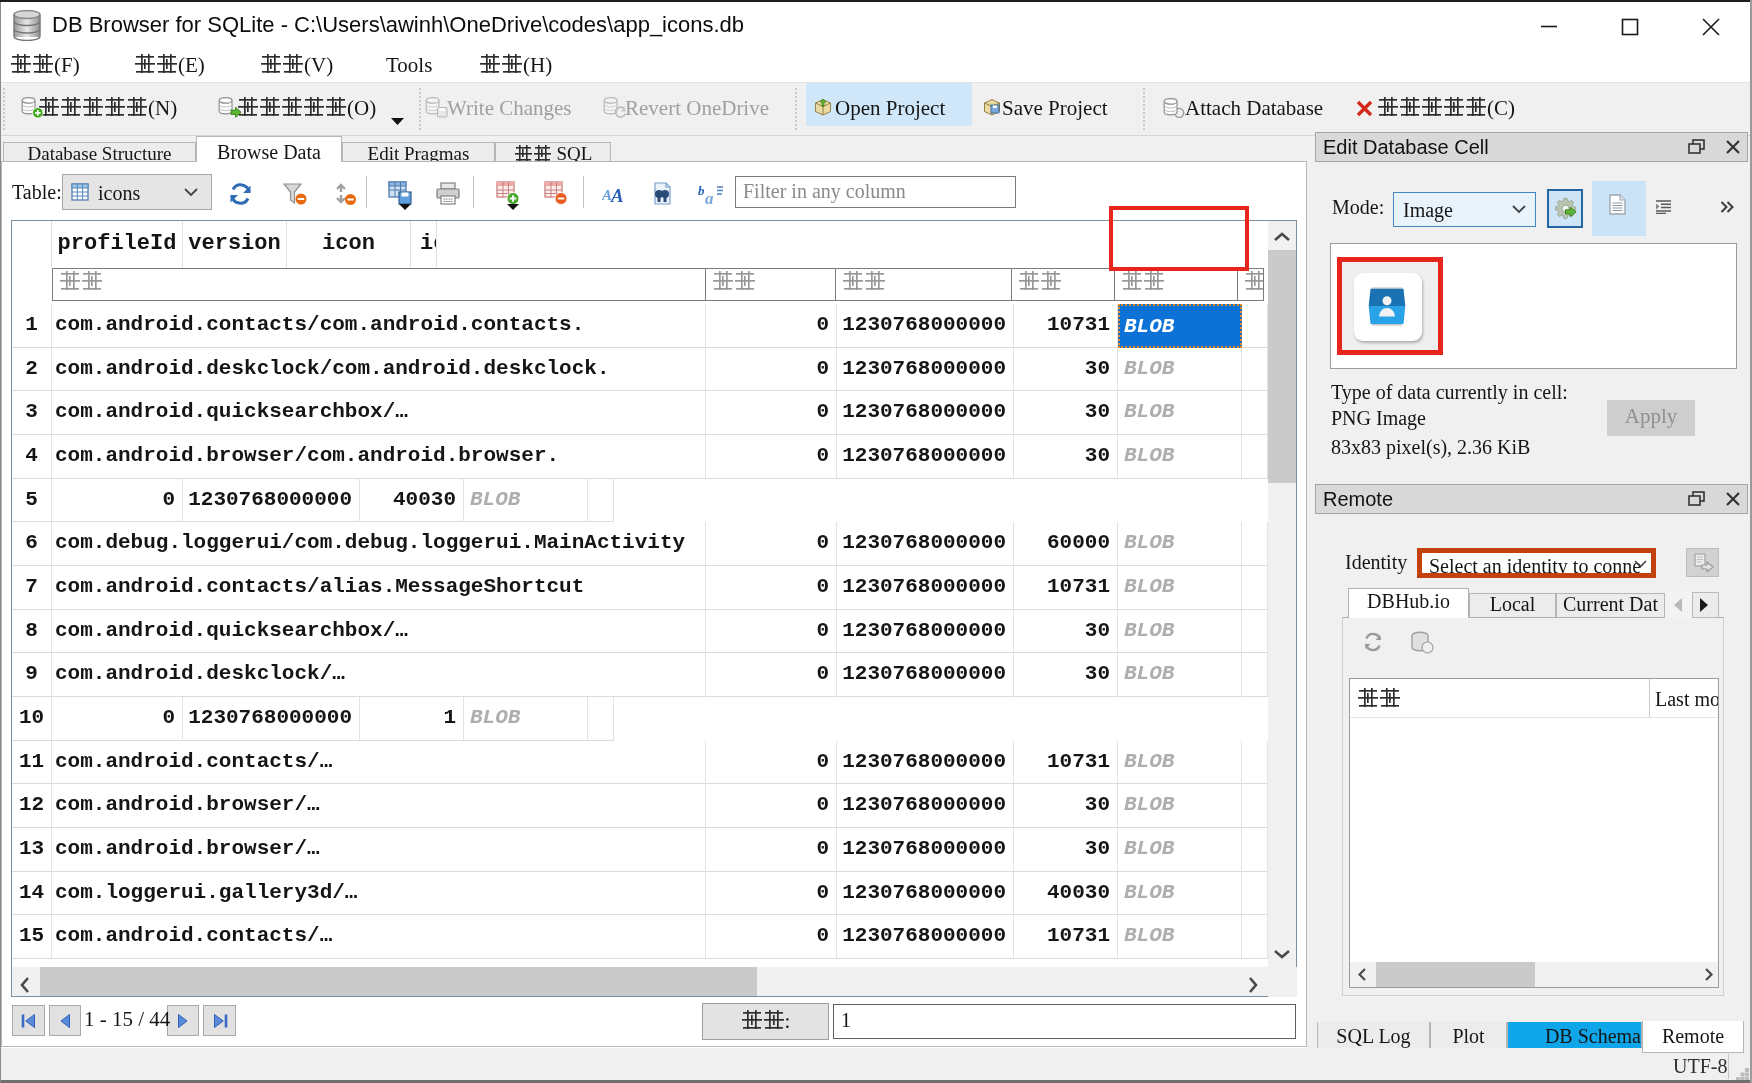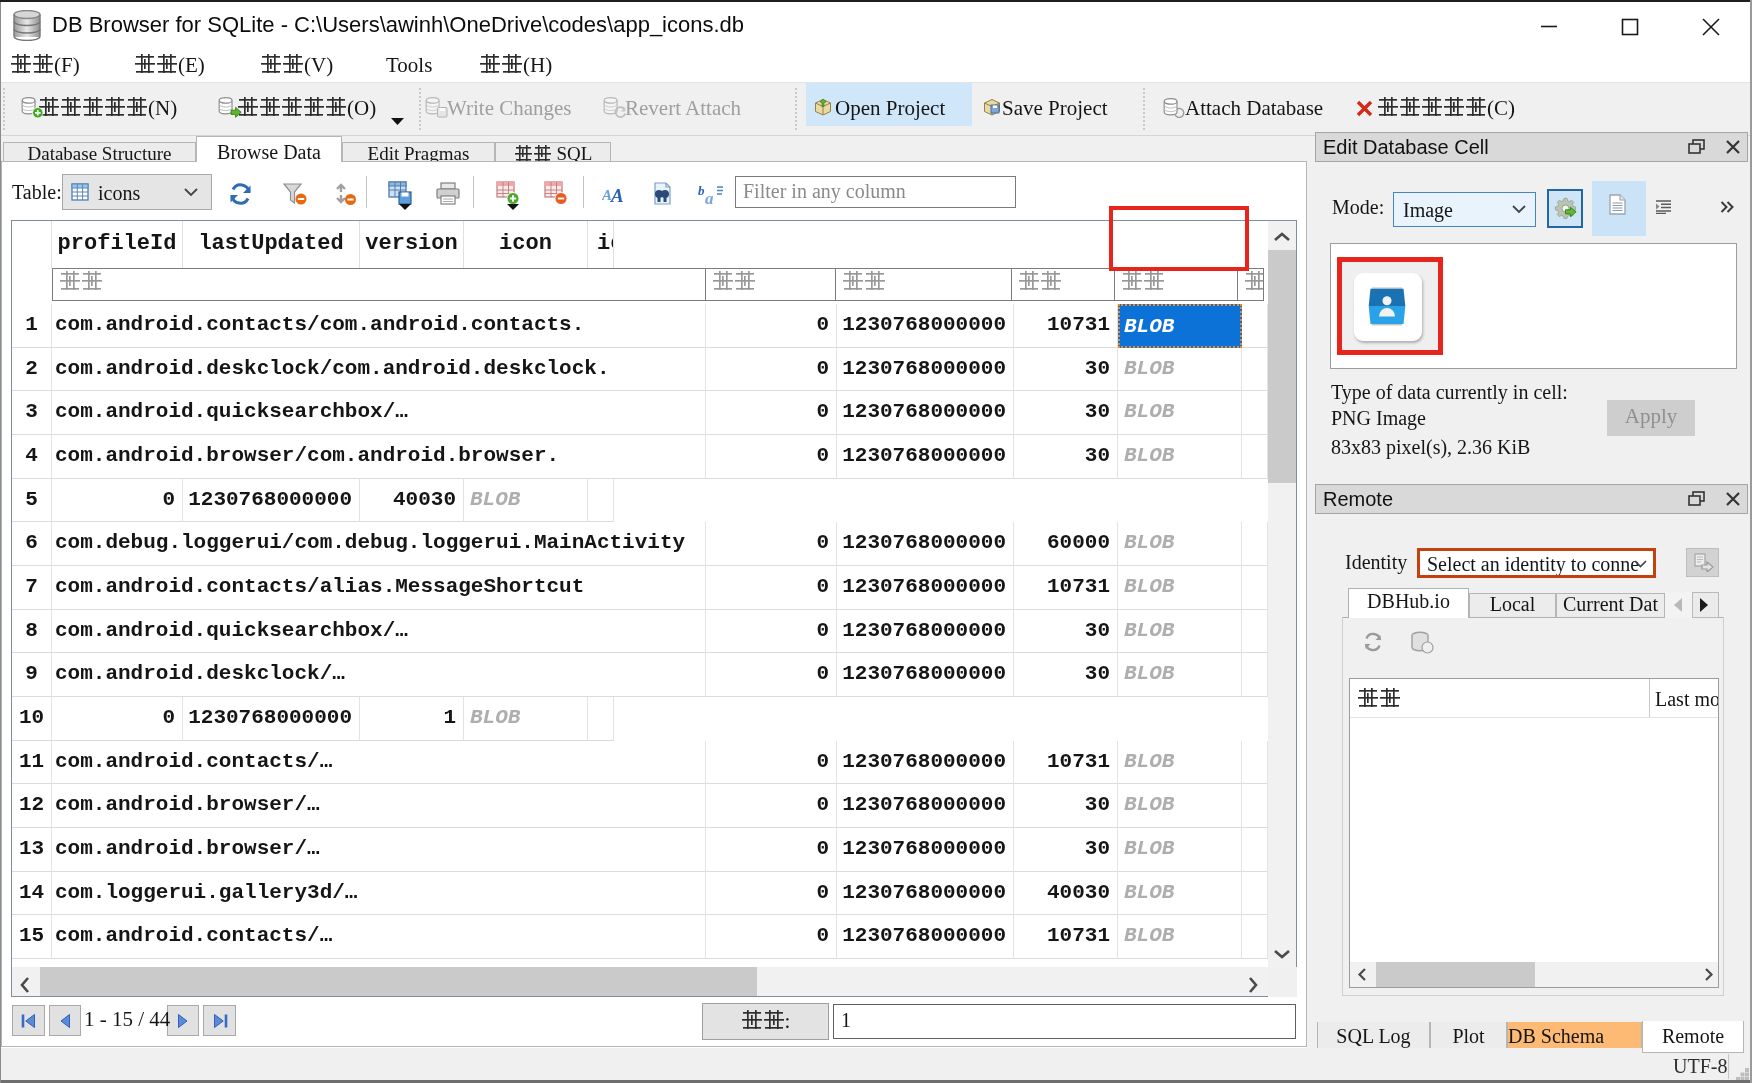--- a/index.html
+++ b/index.html
@@ -80,21 +80,21 @@
 <div class="abs menuitem" style="left:10px"><span class="cj"></span><span class="cj"></span>(F)</div>
 <div class="abs menuitem" style="left:134px"><span class="cj"></span><span class="cj"></span>(E)</div>
 <div class="abs menuitem" style="left:260px"><span class="cj"></span><span class="cj"></span>(V)</div>
 <div class="abs menuitem" style="left:386px">Tools</div>
 <div class="abs menuitem" style="left:479px"><span class="cj"></span><span class="cj"></span>(H)</div>
 
 <div class="abs" id="toolbar"></div>
 <div class="abs tbtxt" style="left:38px"><span class="cj"></span><span class="cj"></span><span class="cj"></span><span class="cj"></span><span class="cj"></span>(N)</div>
 <div class="abs tbtxt" style="left:237px"><span class="cj"></span><span class="cj"></span><span class="cj"></span><span class="cj"></span><span class="cj"></span>(O)</div>
 <div class="abs tbtxt dis" style="left:447px">Write Changes</div>
-<div class="abs tbtxt dis" style="left:625px">Revert Attach</div>
+<div class="abs tbtxt dis" style="left:625px">Revert OneDrive</div>
 <div class="abs" style="left:806px;top:83px;width:166px;height:43px;background:#cfe7f8"></div>
 <div class="abs tbtxt" style="left:835px">Open Project</div>
 <div class="abs tbtxt" style="left:1002px">Save Project</div>
 <div class="abs tbtxt" style="left:1185px">Attach Database</div>
 <div class="abs tbtxt" style="left:1377px"><span class="cj"></span><span class="cj"></span><span class="cj"></span><span class="cj"></span><span class="cj"></span>(C)</div>
 <div class="abs tsep" style="left:419px"></div>
 <div class="abs tsep" style="left:795px"></div>
 <div class="abs tsep" style="left:1143px"></div>
 <div class="abs" style="left:3px;top:88px;width:3px;height:42px;border-left:2px dotted #c9c9c9"></div>
 
@@ -237,21 +237,20 @@
  <path d="M14 11 a4.5 4.5 0 1 1 -2 5.5" fill="none" stroke="#9a9a9a" stroke-width="1.3"></path>
   </svg>
 <svg class="abs" style="left:1356px;top:100px" width="17" height="17" viewBox="0 0 17 17">
  <path d="M2 2 L15 15 M15 2 L2 15" stroke="#d42a1a" stroke-width="3.4"></path>
   </svg>
 
 <div class="abs" id="gridframe"></div>
 <div class="abs" id="gridhdr" style="left:12px;top:221px;width:1256px;height:47px;background:#fff;display:flex">
  <div class="gh" style="width:40px"></div>
  <div class="gh" style="width:131px">profileId</div>
- <div class="gh" style="width:177px">lastUpdated</div>
  <div class="gh" style="width:104px">version</div>
  <div class="gh" style="width:124px">icon</div>
  <div class="gh" style="width:26px;text-align:left;padding-left:9px">ic</div>
 </div>
 <div class="abs" style="left:12px;top:268px;width:1256px;height:33px;display:flex;background:#fff">
  <div style="width:40px"></div>
  <div class="fcell" style="width:654px"><span class="cj gray"></span><span class="cj gray"></span></div>
  <div class="fcell" style="width:131px;margin-left:-1px"><span class="cj gray"></span><span class="cj gray"></span></div>
  <div class="fcell" style="width:177px;margin-left:-1px"><span class="cj gray"></span><span class="cj gray"></span></div>
  <div class="fcell" style="width:104px;margin-left:-1px"><span class="cj gray"></span><span class="cj gray"></span></div>
@@ -499,21 +498,21 @@
 <div class="abs phead" style="left:1315px;top:484px;width:433px"></div>
 <div class="abs ptitle" style="left:1323px;top:488px">Remote</div>
 <svg class="abs" style="left:1688px;top:491px" width="17" height="16" viewBox="0 0 17 16">
  <rect x="5" y="1" width="11" height="9" fill="none" stroke="#333" stroke-width="1.6"></rect>
  <rect x="1" y="5" width="11" height="9" fill="#d9d9d9" stroke="#333" stroke-width="1.6"></rect>
   </svg>
 <svg class="abs" style="left:1726px;top:492px" width="14" height="14">
     <path d="M1 1 l12 12 M13 1 l-12 12" stroke="#333" stroke-width="2.2"></path>
   </svg>
 <div class="abs serif20" style="left:1345px;top:551px">Identity</div>
-<div class="abs" style="left:1417px;top:548px;width:239px;height:30px;background:#fff;border:3px solid #c2410c;overflow:hidden">
+<div class="abs" style="left:1417px;top:548px;width:239px;height:30px;background:#fff;border:5px solid #c2410c;overflow:hidden">
     <div style="font-size:20px;padding:2px 0 0 7px;white-space:nowrap">Select an identity to conne</div>
   </div>
 <svg class="abs" style="left:1634px;top:560px" width="13" height="8">
     <path d="M1 1 l5.5 5.5 l5.5 -5.5" stroke="#444" stroke-width="1.6" fill="none"></path>
   </svg>
 <div class="abs" style="left:1686px;top:548px;width:33px;height:29px;background:#d2d2d2;border:1px solid #bdbdbd"></div>
 <svg class="abs" style="left:1694px;top:553px" width="20" height="19" viewBox="0 0 20 19">
  <rect x="1" y="1" width="10" height="12" fill="#ececec" stroke="#aaa" stroke-width="1.3"></rect>
  <path d="M3 4 h6 M3 6.5 h6 M3 9 h4" stroke="#bbb" stroke-width="1"></path>
  <path d="M8 12 h5 v-3 l6 5 -6 5 v-3 h-5 z" fill="#e4e4e4" stroke="#9a9a9a" stroke-width="1.2"></path>
@@ -552,21 +551,21 @@
 <div class="abs sbthumb" style="left:1376px;top:962px;width:159px;height:25px"></div>
 <svg class="abs" style="left:1357px;top:967px" width="10" height="15">
     <path d="M8 2 l-5.5 5.5 5.5 5.5" stroke="#4a4a4a" stroke-width="2.2" fill="none"></path>
   </svg>
 <svg class="abs" style="left:1704px;top:967px" width="10" height="15">
     <path d="M2 2 l5.5 5.5 -5.5 5.5" stroke="#4a4a4a" stroke-width="2.2" fill="none"></path>
   </svg>
 
 <div class="abs" style="left:1317px;top:1022px;width:113px;height:30px;background:#ececec;border:1px solid #b6b6b6;border-top:none;font-size:20px;text-align:center;padding-top:3px">SQL Log</div>
 <div class="abs" style="left:1430px;top:1022px;width:77px;height:30px;background:#ececec;border:1px solid #b6b6b6;border-top:none;font-size:20px;text-align:center;padding-top:3px">Plot</div>
-<div class="abs" style="left:1507px;top:1022px;width:135px;height:30px;background:#fdba74;border:1px solid #b6b6b6;border-top:none;font-size:20px;text-align:left;padding-top:3px">DB Schema</div>
+<div class="abs" style="left:1507px;top:1022px;width:135px;height:30px;background:#0ea5e9;border:1px solid #b6b6b6;border-top:none;font-size:20px;text-align:right;padding-top:3px">DB Schema</div>
 <div class="abs" style="left:1642px;top:1021px;width:102px;height:32px;background:#fff;border:1px solid #b6b6b6;border-top:none;font-size:20px;text-align:center;padding-top:4px;z-index:3">Remote</div>
 
 <div class="abs" style="left:0;top:1048px;width:1752px;height:32px;background:#f0f0f0"></div>
 <div class="abs" style="left:1673px;top:1055px;font-size:20px;color:#2e2e2e">UTF-8</div>
 <div class="abs" style="left:1728px;top:1054px;width:1px;height:25px;background:#c6c6c6"></div>
 <svg class="abs" style="left:1736px;top:1068px" width="14" height="13">
  <g fill="#bdbdbd">
       <rect x="9" y="0" width="4" height="4"></rect>
       <rect x="4.5" y="4.5" width="4" height="4"></rect>
       <rect x="9" y="4.5" width="4" height="4"></rect>

